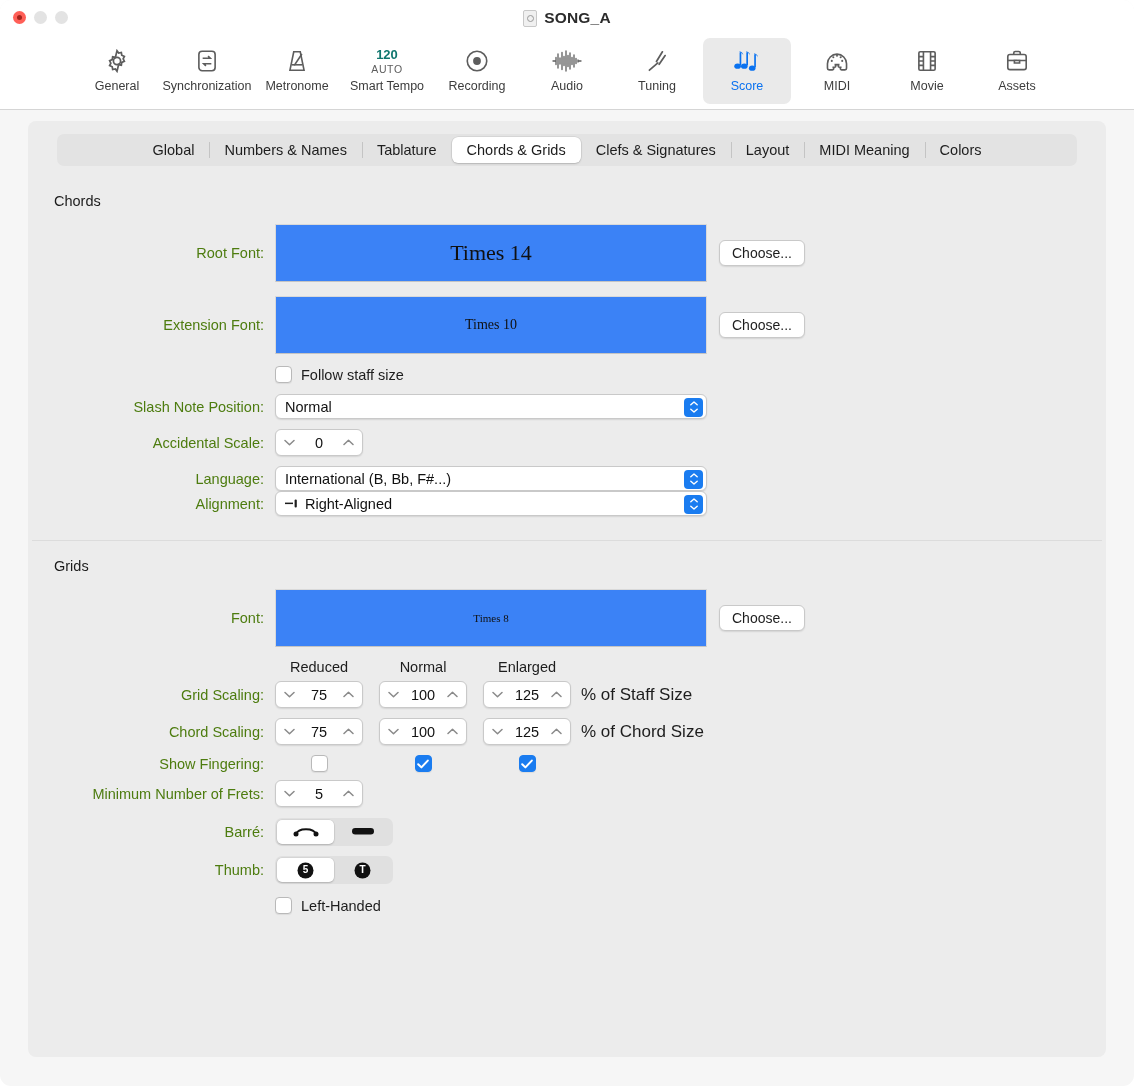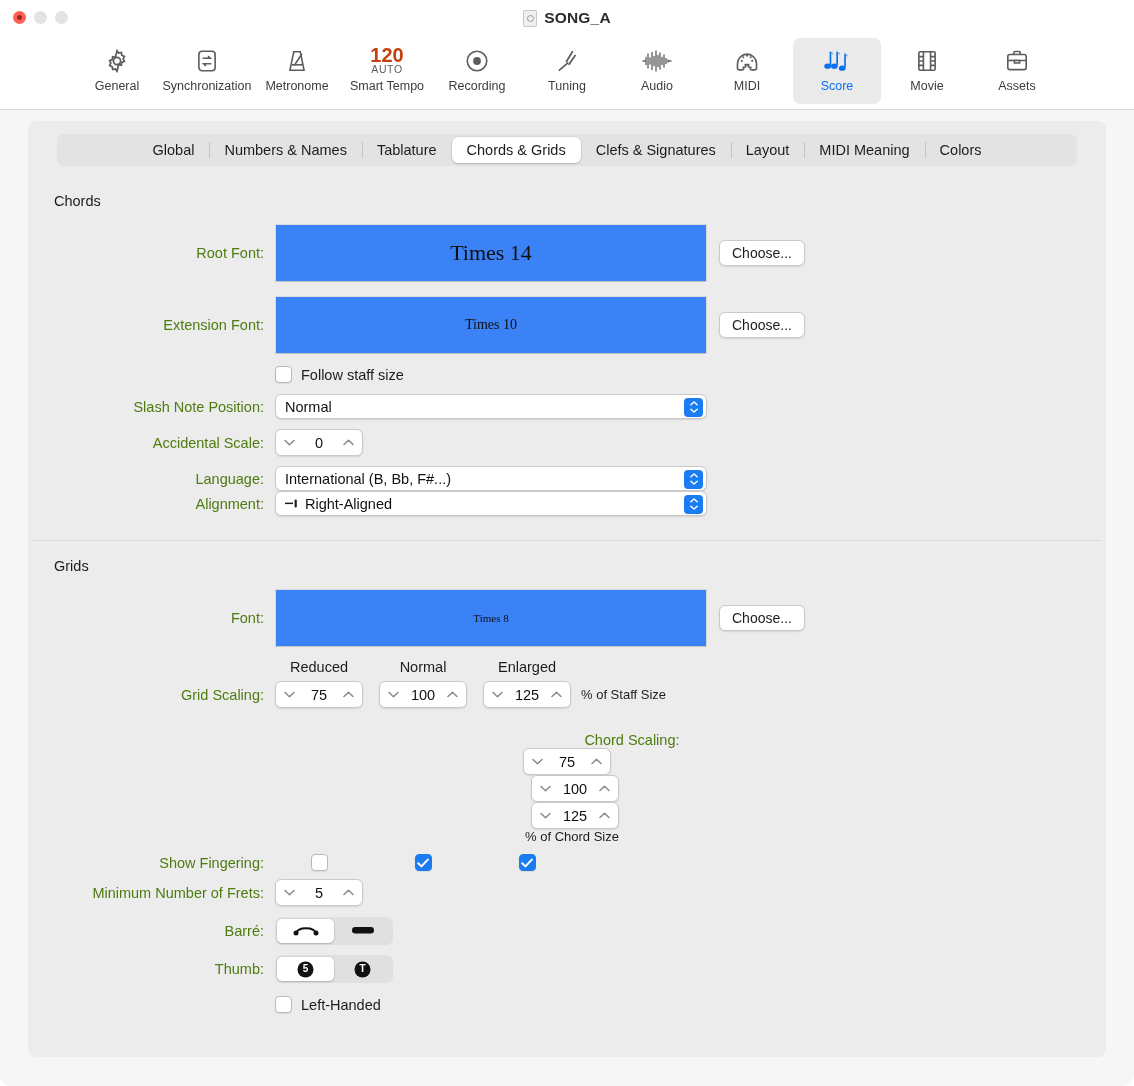--- a/index.html
+++ b/index.html
@@ -73,21 +73,21 @@
   .tb-item.selected { background: #eaeaea; }
   .tb-ico {
     height: 33px; display: flex; align-items: center; justify-content: center;
     color: #5d5d5d;
   }
   .tb-item.selected .tb-ico { color: #0a72f0; }
   .tb-label {
     font-size: 12.5px; color: #3c3c3c; margin-top: 2px; white-space: nowrap;
   }
   .tb-item.selected .tb-label { color: #0a72f0; }
-  .tempo-num { font-size: 20px; font-weight: bold; line-height: 16px; color: #c2410c; }
+  .tempo-num { font-size: 13px; font-weight: bold; line-height: 16px; color: #0f766e; }
   .tempo-auto { font-size: 10.5px; line-height: 12px; color: #5d5d5d; letter-spacing: .6px; }
 
   
   .panel {
     position: absolute;
     left: 28px; right: 28px; top: 121px; bottom: 29px;
     background: #ececec;
     border-radius: 8px;
   }
 
@@ -179,21 +179,21 @@
   .cb {
     width: 17px; height: 17px; border-radius: 4px;
     background: #ffffff; border: .5px solid #b9b9b9;
     box-shadow: 0 1px 1px rgba(0,0,0,.07);
     display: flex; align-items: center; justify-content: center;
     flex: none;
   }
   .cb.on { background: #1a7cf0; border-color: #1a7cf0; }
   .cb-lbl { font-size: 14.5px; color: #1d1d1d; margin-left: 9px; }
 
-  .units { font-size: 13px; color: #1d1d1d; margin-left: 10px; }
+  .units { font-size: 17px; color: #1d1d1d; margin-left: 10px; }
 
   .colhead {
     font-size: 14.5px; color: #1d1d1d; text-align: center;
   }
 
   .seg {
     display: flex;
     background: #e0e0e0;
     border-radius: 7px;
     padding: 2px;
@@ -278,50 +278,36 @@
         <svg width="26" height="26" viewBox="0 0 24 24" fill="none" stroke="currentColor" stroke-width="1.5">
           <circle cx="12" cy="12" r="9"></circle>
           <circle cx="12" cy="12" r="3.6" fill="currentColor" stroke="none"></circle>
         </svg>
       </div>
       <div class="tb-label">Recording</div>
     </div>
 
     <div class="tb-item">
       <div class="tb-ico">
+        <svg width="30" height="26" viewBox="0 0 30 24" fill="none" stroke="currentColor" stroke-width="1.3" stroke-linecap="round">
+          <path d="M1 12h2M4 12v0M4 8.5v7M6 5v14M8 9v6M10 3.5v17M12 7.5v9M14 2v20M16 6.5v11M18 4v16M20 8.5v7M22 6v12M24 9.5v5M26 11v2M27 12h2"></path>
+        </svg>
+      </div>
+      <div class="tb-label">Audio</div>
+    </div>
+
+    <div class="tb-item">
+      <div class="tb-ico">
         <svg width="26" height="26" viewBox="0 0 24 24" fill="none" stroke="currentColor" stroke-width="1.6" stroke-linecap="round">
           <path d="M17 3.5L11.5 12.5"></path>
           <path d="M19.5 7L14 15"></path>
           <path d="M12.8 13.8L5 20.5"></path>
         </svg>
       </div>
       <div class="tb-label">Tuning</div>
-    </div>
-
-    <div class="tb-item">
-      <div class="tb-ico">
-        <svg width="30" height="26" viewBox="0 0 30 24" fill="none" stroke="currentColor" stroke-width="1.3" stroke-linecap="round">
-          <path d="M1 12h2M4 12v0M4 8.5v7M6 5v14M8 9v6M10 3.5v17M12 7.5v9M14 2v20M16 6.5v11M18 4v16M20 8.5v7M22 6v12M24 9.5v5M26 11v2M27 12h2"></path>
-        </svg>
-      </div>
-      <div class="tb-label">Audio</div>
-    </div>
-
-    <div class="tb-item">
-      <div class="tb-ico">
-        <svg width="26" height="26" viewBox="0 0 24 24" fill="none" stroke="currentColor" stroke-width="1.5">
-          <path d="M3.2 14.5a8.8 8.8 0 1 1 17.6 0v4.2a1.5 1.5 0 0 1-1.5 1.5h-3.1a1.2 1.2 0 0 1 0-2.4h-1.9a1.2 1.2 0 0 1 0-2.4h-4.6a1.2 1.2 0 0 1 0 2.4H7.8a1.2 1.2 0 0 1 0 2.4H4.7a1.5 1.5 0 0 1-1.5-1.5z"></path>
-          <circle cx="8.6" cy="8.6" r=".95" fill="currentColor" stroke="none"></circle>
-          <circle cx="12" cy="7.2" r=".95" fill="currentColor" stroke="none"></circle>
-          <circle cx="15.4" cy="8.6" r=".95" fill="currentColor" stroke="none"></circle>
-          <circle cx="7.2" cy="11.9" r=".95" fill="currentColor" stroke="none"></circle>
-          <circle cx="16.8" cy="11.9" r=".95" fill="currentColor" stroke="none"></circle>
-        </svg>
-      </div>
-      <div class="tb-label">MIDI</div>
     </div>
 
     <div class="tb-item selected">
       <div class="tb-ico">
         <svg width="28" height="26" viewBox="0 0 28 24" fill="currentColor">
           <g>
             <rect x="6.6" y="3.2" width="1.7" height="13.2" rx=".7"></rect>
             <ellipse cx="4.6" cy="17.2" rx="3.3" ry="2.6"></ellipse>
             <path d="M6.6 3.2c2.2.5 3.3 1.6 3.6 3.2.2-1.9-.9-3.4-3.6-4.2z"></path>
           </g>
@@ -336,20 +322,34 @@
             <path d="M21.2 5.2c2.2.5 3.3 1.6 3.6 3.2.2-1.9-.9-3.4-3.6-4.2z"></path>
           </g>
         </svg>
       </div>
       <div class="tb-label">Score</div>
     </div>
 
     <div class="tb-item">
       <div class="tb-ico">
         <svg width="26" height="26" viewBox="0 0 24 24" fill="none" stroke="currentColor" stroke-width="1.5">
+          <path d="M3.2 14.5a8.8 8.8 0 1 1 17.6 0v4.2a1.5 1.5 0 0 1-1.5 1.5h-3.1a1.2 1.2 0 0 1 0-2.4h-1.9a1.2 1.2 0 0 1 0-2.4h-4.6a1.2 1.2 0 0 1 0 2.4H7.8a1.2 1.2 0 0 1 0 2.4H4.7a1.5 1.5 0 0 1-1.5-1.5z"></path>
+          <circle cx="8.6" cy="8.6" r=".95" fill="currentColor" stroke="none"></circle>
+          <circle cx="12" cy="7.2" r=".95" fill="currentColor" stroke="none"></circle>
+          <circle cx="15.4" cy="8.6" r=".95" fill="currentColor" stroke="none"></circle>
+          <circle cx="7.2" cy="11.9" r=".95" fill="currentColor" stroke="none"></circle>
+          <circle cx="16.8" cy="11.9" r=".95" fill="currentColor" stroke="none"></circle>
+        </svg>
+      </div>
+      <div class="tb-label">MIDI</div>
+    </div>
+
+    <div class="tb-item">
+      <div class="tb-ico">
+        <svg width="26" height="26" viewBox="0 0 24 24" fill="none" stroke="currentColor" stroke-width="1.5">
           <rect x="4.5" y="3.5" width="15" height="17" rx="1.2"></rect>
           <path d="M8.7 3.5v17M15.3 3.5v17M4.5 8h4.2M4.5 12h4.2M4.5 16h4.2M15.3 8h4.2M15.3 12h4.2M15.3 16h4.2"></path>
         </svg>
       </div>
       <div class="tb-label">Movie</div>
     </div>
 
     <div class="tb-item">
       <div class="tb-ico">
         <svg width="26" height="26" viewBox="0 0 24 24" fill="none" stroke="currentColor" stroke-width="1.5">
@@ -512,21 +512,21 @@
             <path d="M1 1.5L5.5 5.8 10 1.5" fill="none" stroke="#8a8a8a" stroke-width="1.5" stroke-linecap="round" stroke-linejoin="round"></path>
           </svg>
         <span class="val">125</span>
         <svg class="chev" viewBox="0 0 11 7">
             <path d="M1 5.5L5.5 1.2 10 5.5" fill="none" stroke="#8a8a8a" stroke-width="1.5" stroke-linecap="round" stroke-linejoin="round"></path>
           </svg>
       </div>
       <span class="units">% of Staff Size</span>
     </div>
 
-    <div class="row" style="margin-top:24px;flex-direction:column;">
+    <div class="row" style="margin-top:10px;">
       <div class="lbl">Chord Scaling:</div>
       <div class="stepper">
         <svg class="chev" viewBox="0 0 11 7">
             <path d="M1 1.5L5.5 5.8 10 1.5" fill="none" stroke="#8a8a8a" stroke-width="1.5" stroke-linecap="round" stroke-linejoin="round"></path>
           </svg>
         <span class="val">75</span>
         <svg class="chev" viewBox="0 0 11 7">
             <path d="M1 5.5L5.5 1.2 10 5.5" fill="none" stroke="#8a8a8a" stroke-width="1.5" stroke-linecap="round" stroke-linejoin="round"></path>
           </svg>
       </div>

